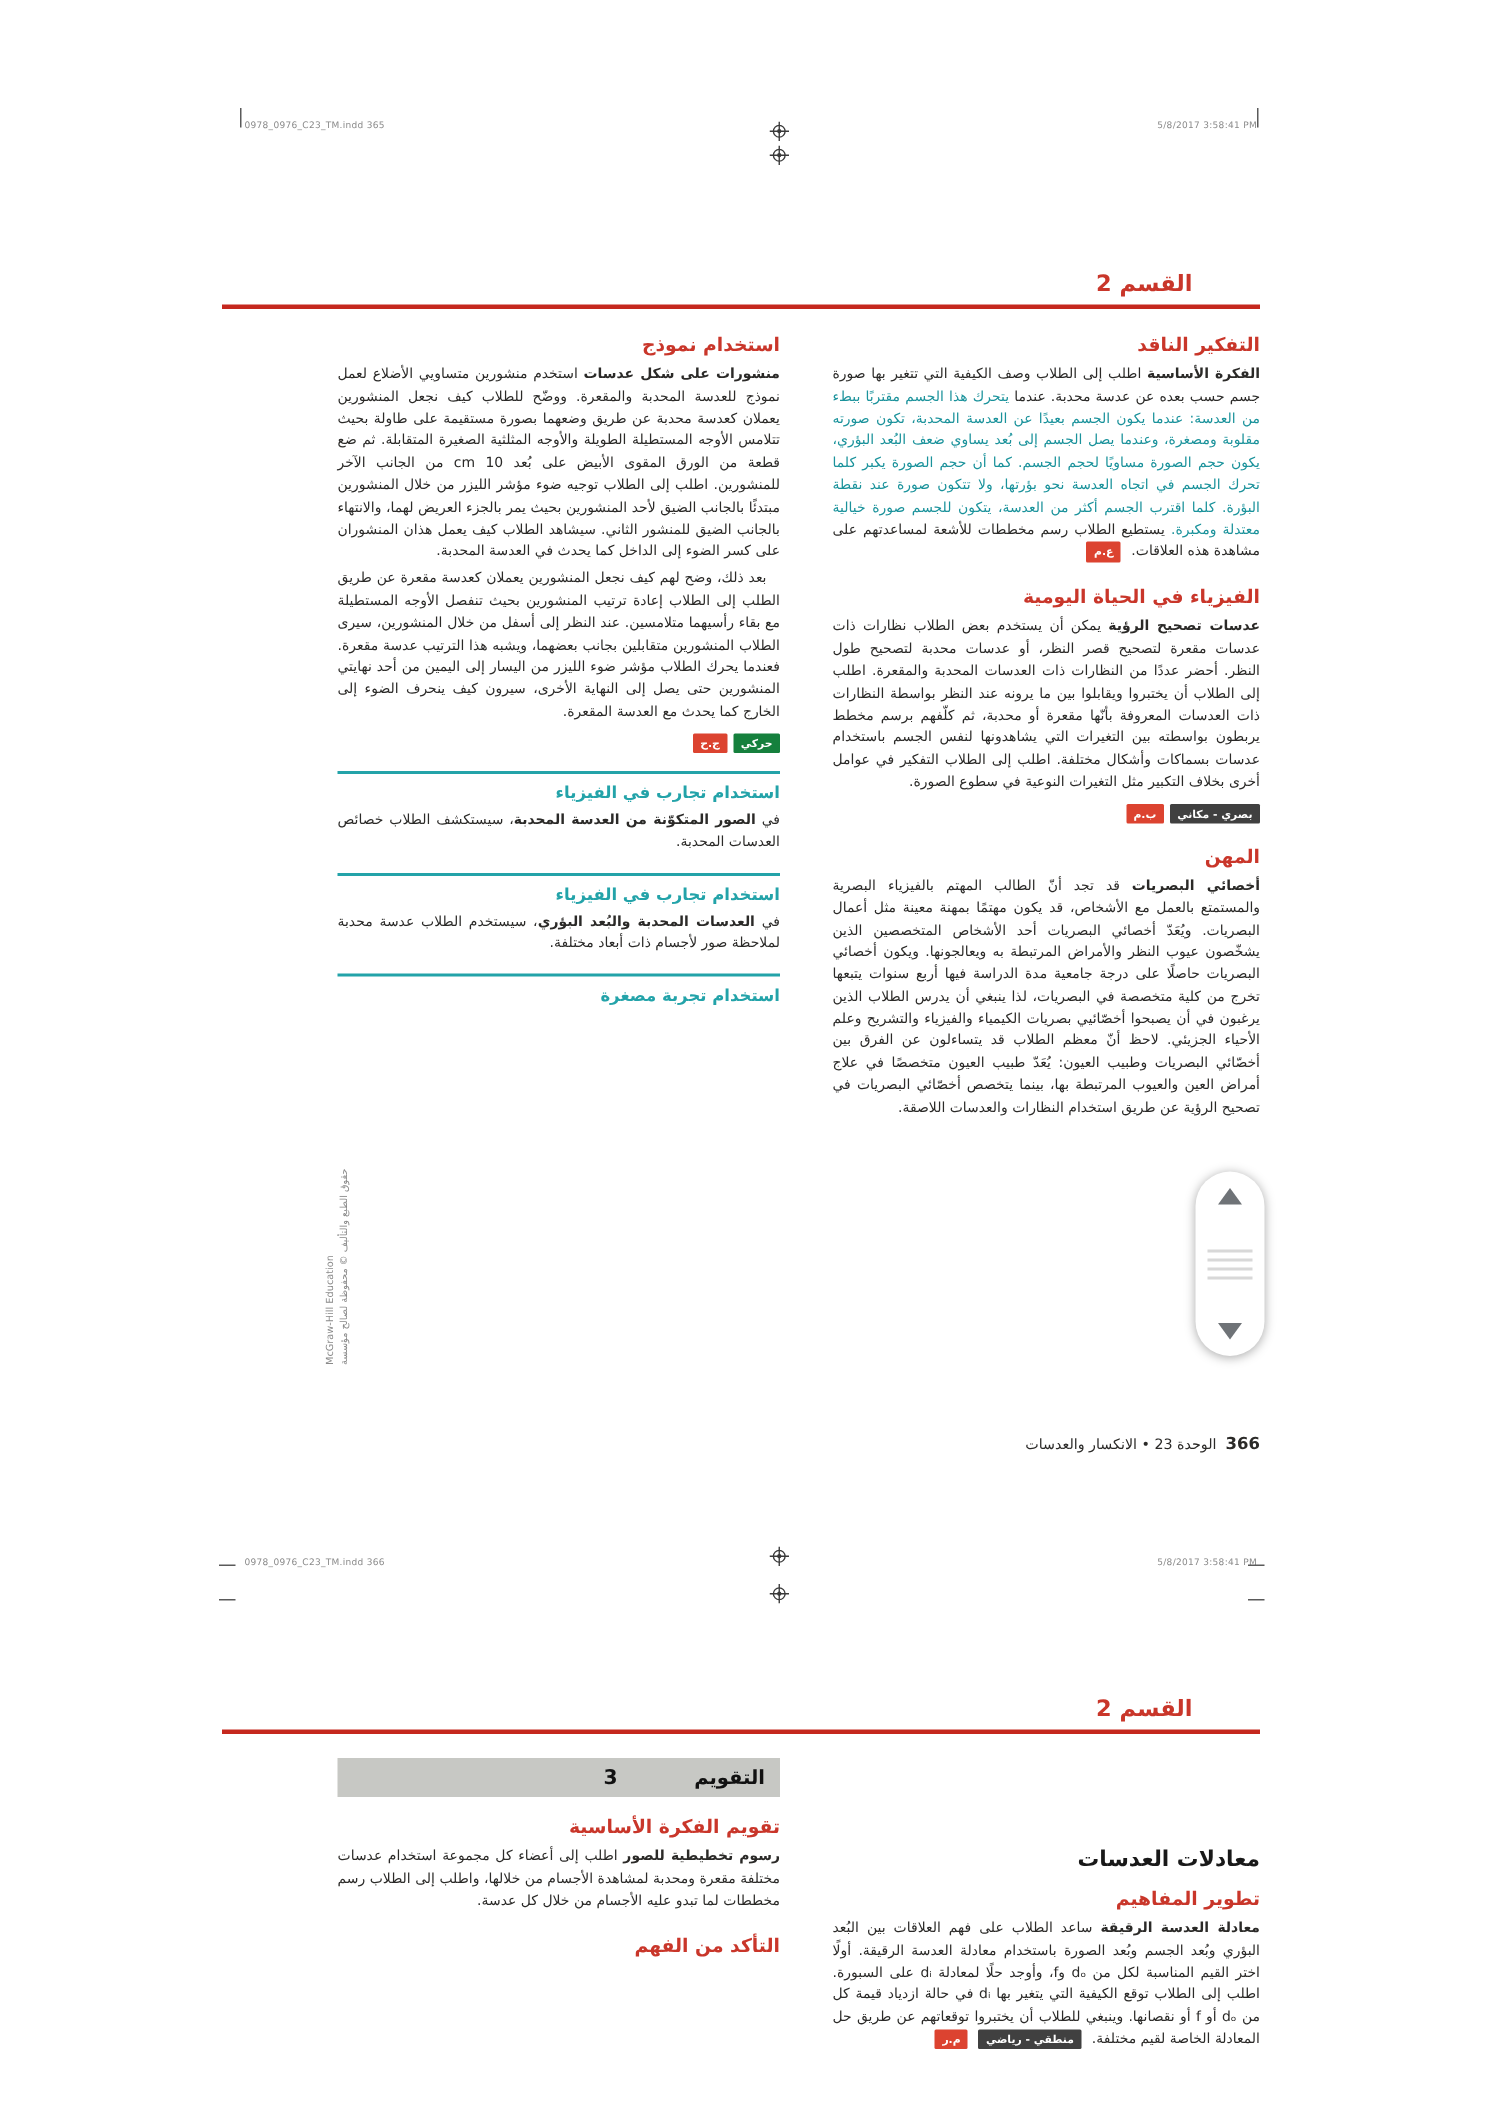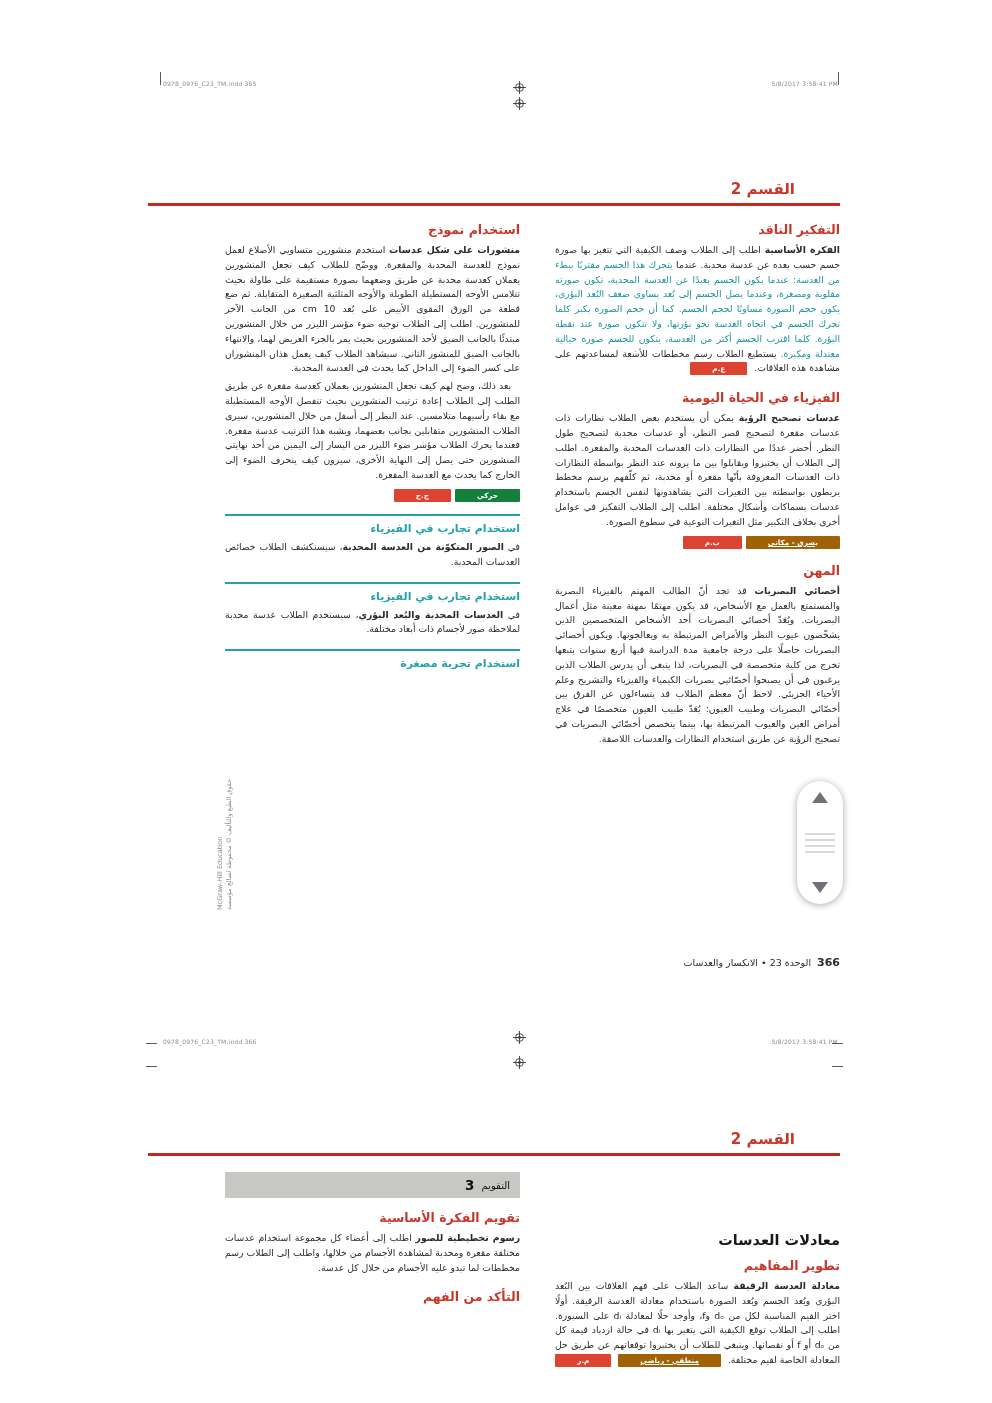--- a/index.html
+++ b/index.html
@@ -22,36 +22,36 @@
   .black-title{font-size:14.5px;font-weight:bold;color:#191919;margin:0 0 10px 0;}
   .h-red{color:#c9362a;font-size:12.5px;font-weight:bold;margin:0 0 6px 0;}
   .h-teal{color:#23a3a9;font-size:11px;font-weight:bold;margin:0 0 5px 0;}
   .mt14{margin-top:14px;}
   .lead{font-weight:bold;}
   .teal-text{color:#1a929b;}
   .indent{text-indent:9px;}
   .rule-teal{height:2px;background:#23a3a9;margin:12px 0 6px 0;}
   
   .badge-row{display:flex;gap:4px;margin:6px 0 0 0;}
-  .badge{display:inline-block;font-size:7.2px;line-height:1;padding:3px 22px;color:#fff;border-radius:1px;font-weight:bold;white-space:nowrap;}
+  .badge{display:inline-block;font-size:7.2px;line-height:1;padding:3px 5px;color:#fff;border-radius:1px;font-weight:bold;white-space:nowrap;}
   .badge.red{background:#dc4330;}
-  .badge.teal{background:#a16207;text-decoration:underline;}
+  .badge.teal{background:#404040;}
   .badge.green{background:#15803d;}
   .badge.inline{vertical-align:middle;margin-right:4px;}
   
   .footer{position:absolute;direction:rtl;font-size:9.5px;color:#2b2a28;white-space:nowrap;}
   .footer .num{font-weight:bold;font-size:11px;margin-left:6px;}
   
   .spine{position:absolute;transform:rotate(-90deg);transform-origin:left top;
          font-size:6.5px;color:#8a8a8a;white-space:nowrap;}
   .spine div{line-height:9px;}
   
   .assess-box{background:#c7c8c4;height:26px;display:flex;align-items:center;direction:rtl;
               padding:0 10px;margin-bottom:12px;}
-  .assess-box .label{font-weight:normal;font-size:10px;color:#111;}
+  .assess-box .label{font-weight:bold;font-size:13px;color:#111;margin-left:44px;}
   .assess-box .num{font-weight:bold;font-size:13.5px;color:#111;margin-right:7px;}
   
   .scroll-widget{position:absolute;left:797px;top:781px;width:46px;height:101px;background:#fff;
                  border-radius:23px;box-shadow:0 1px 7px rgba(0,0,0,.35);
                  display:flex;flex-direction:column;align-items:center;justify-content:space-between;
                  padding:11px 0;z-index:5;cursor:pointer;}
   .tri-up{width:0;height:0;border-left:8px solid transparent;border-right:8px solid transparent;border-bottom:11px solid #6f7377;}
   .tri-down{width:0;height:0;border-left:8px solid transparent;border-right:8px solid transparent;border-top:11px solid #6f7377;}
   .sw-lines{width:66%;display:flex;flex-direction:column;gap:4px;}
   .sw-lines i{display:block;height:2px;background:#d8d8d8;}

